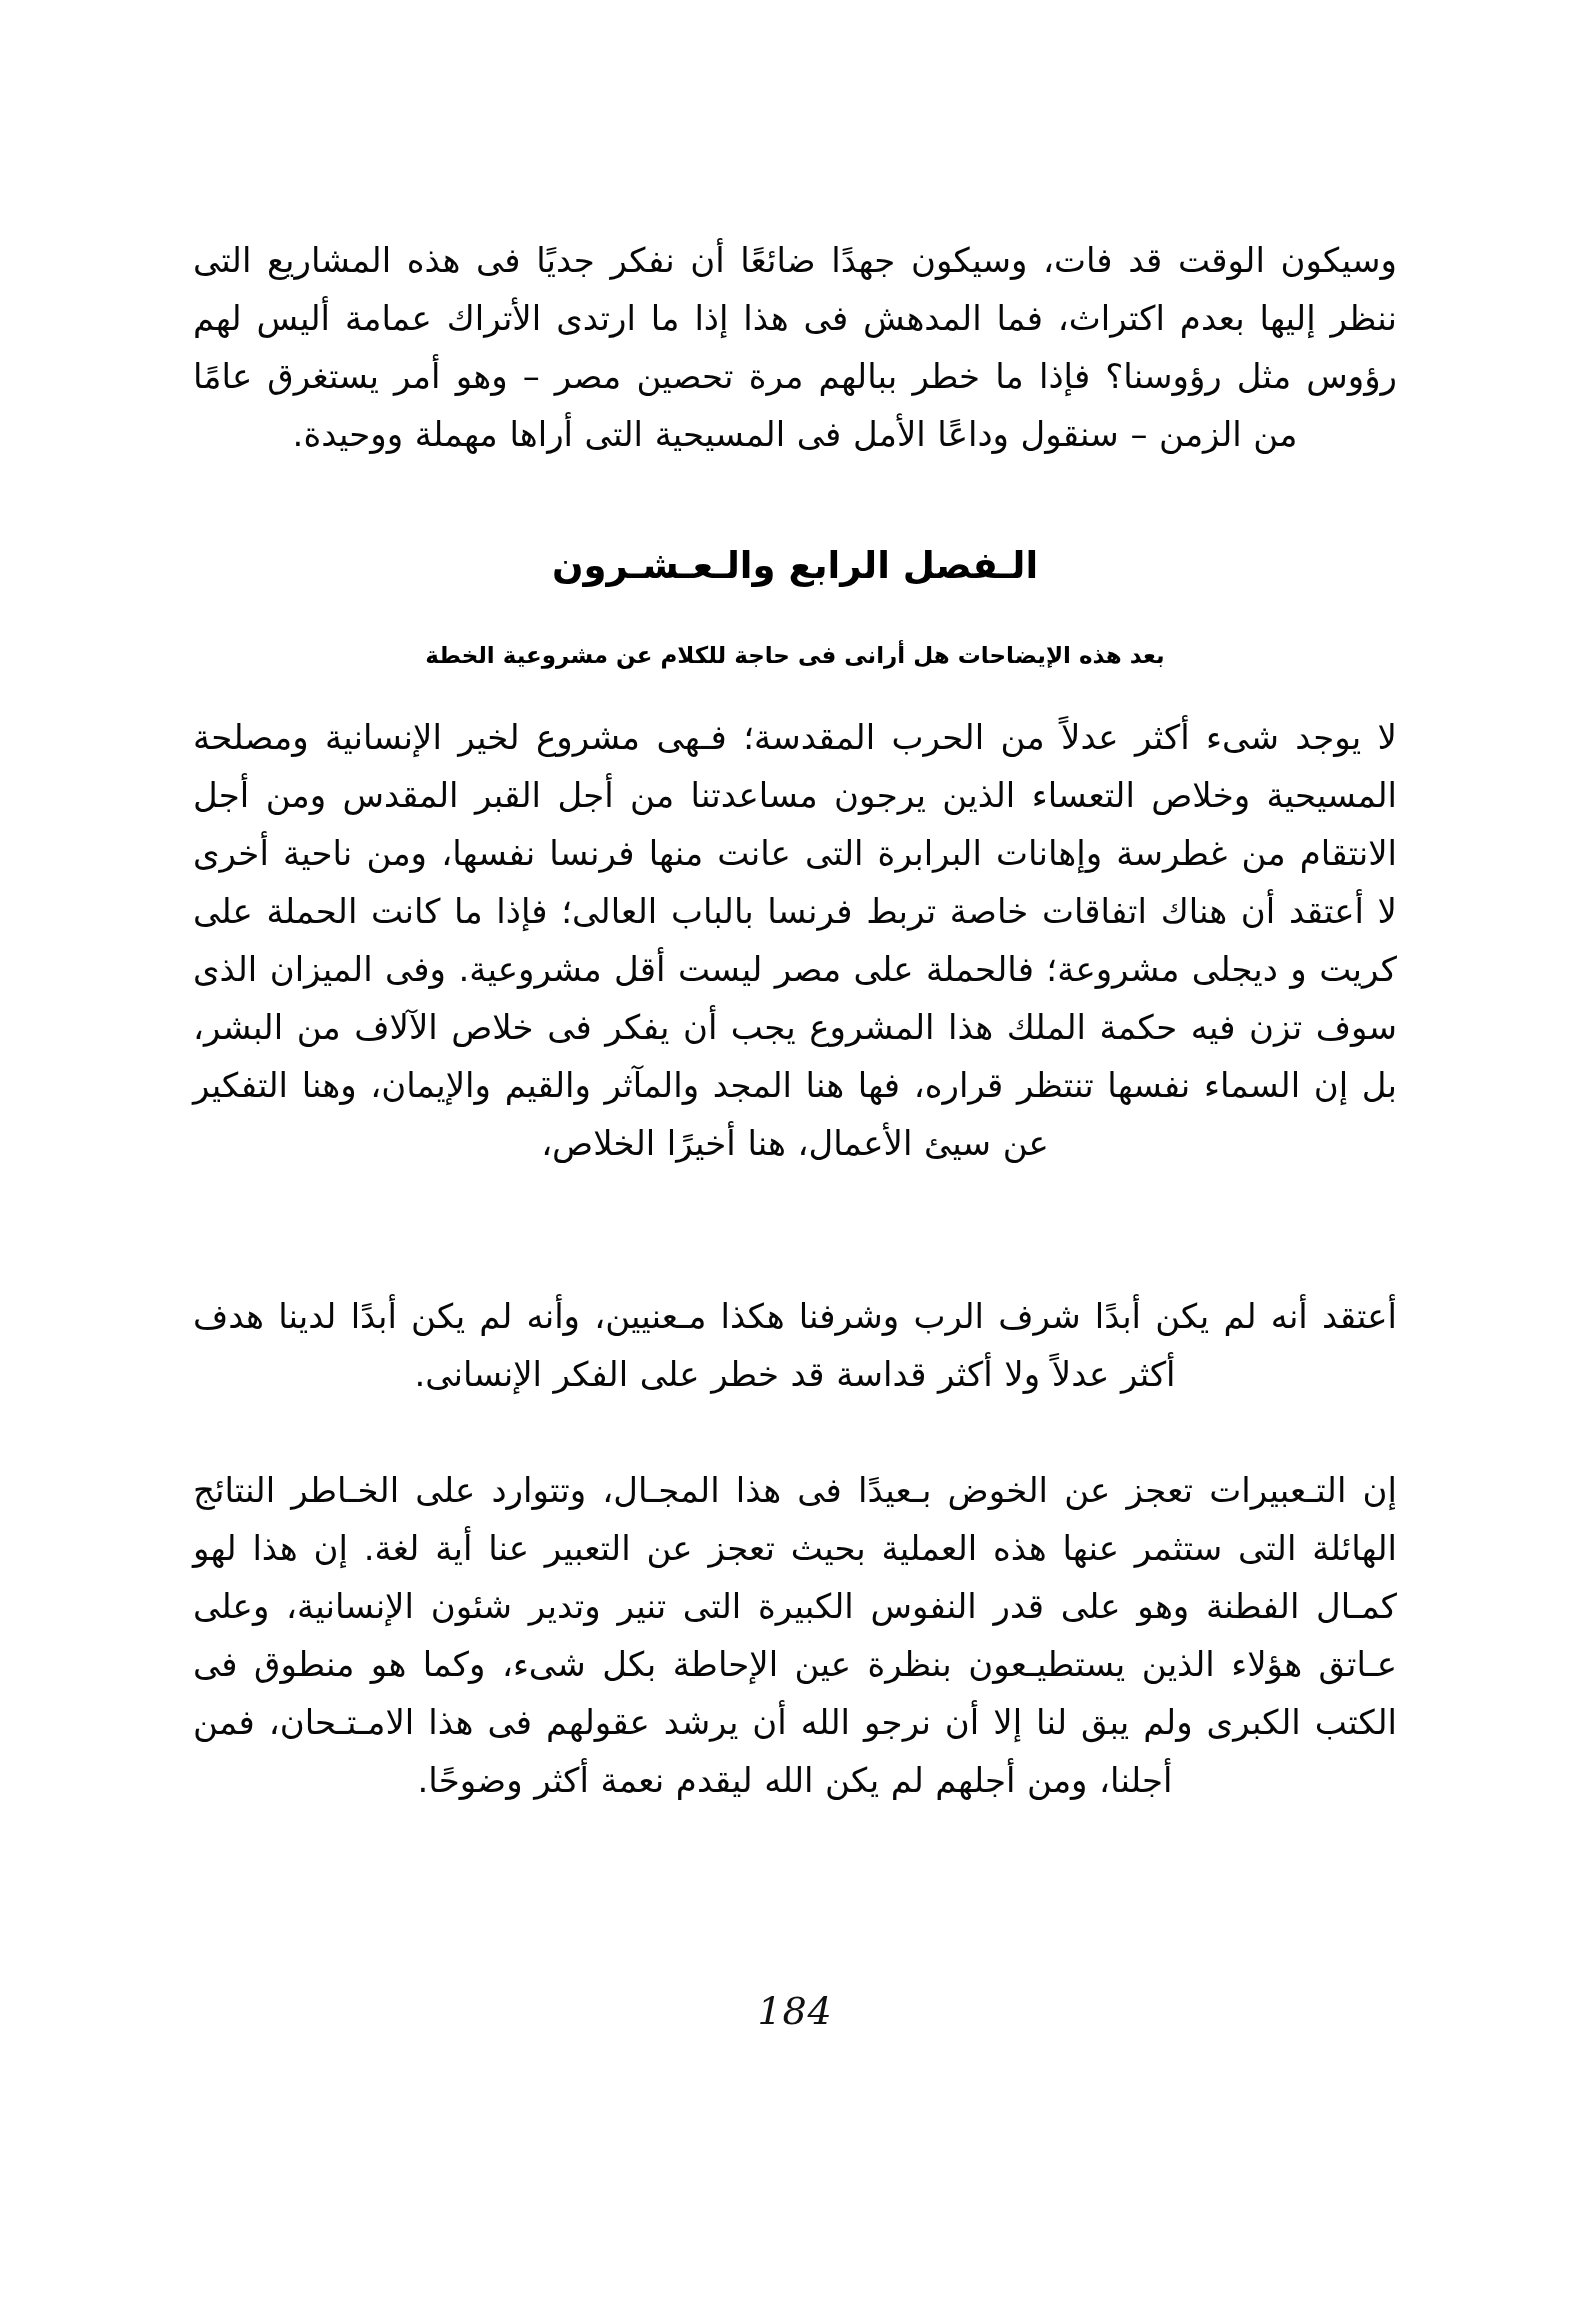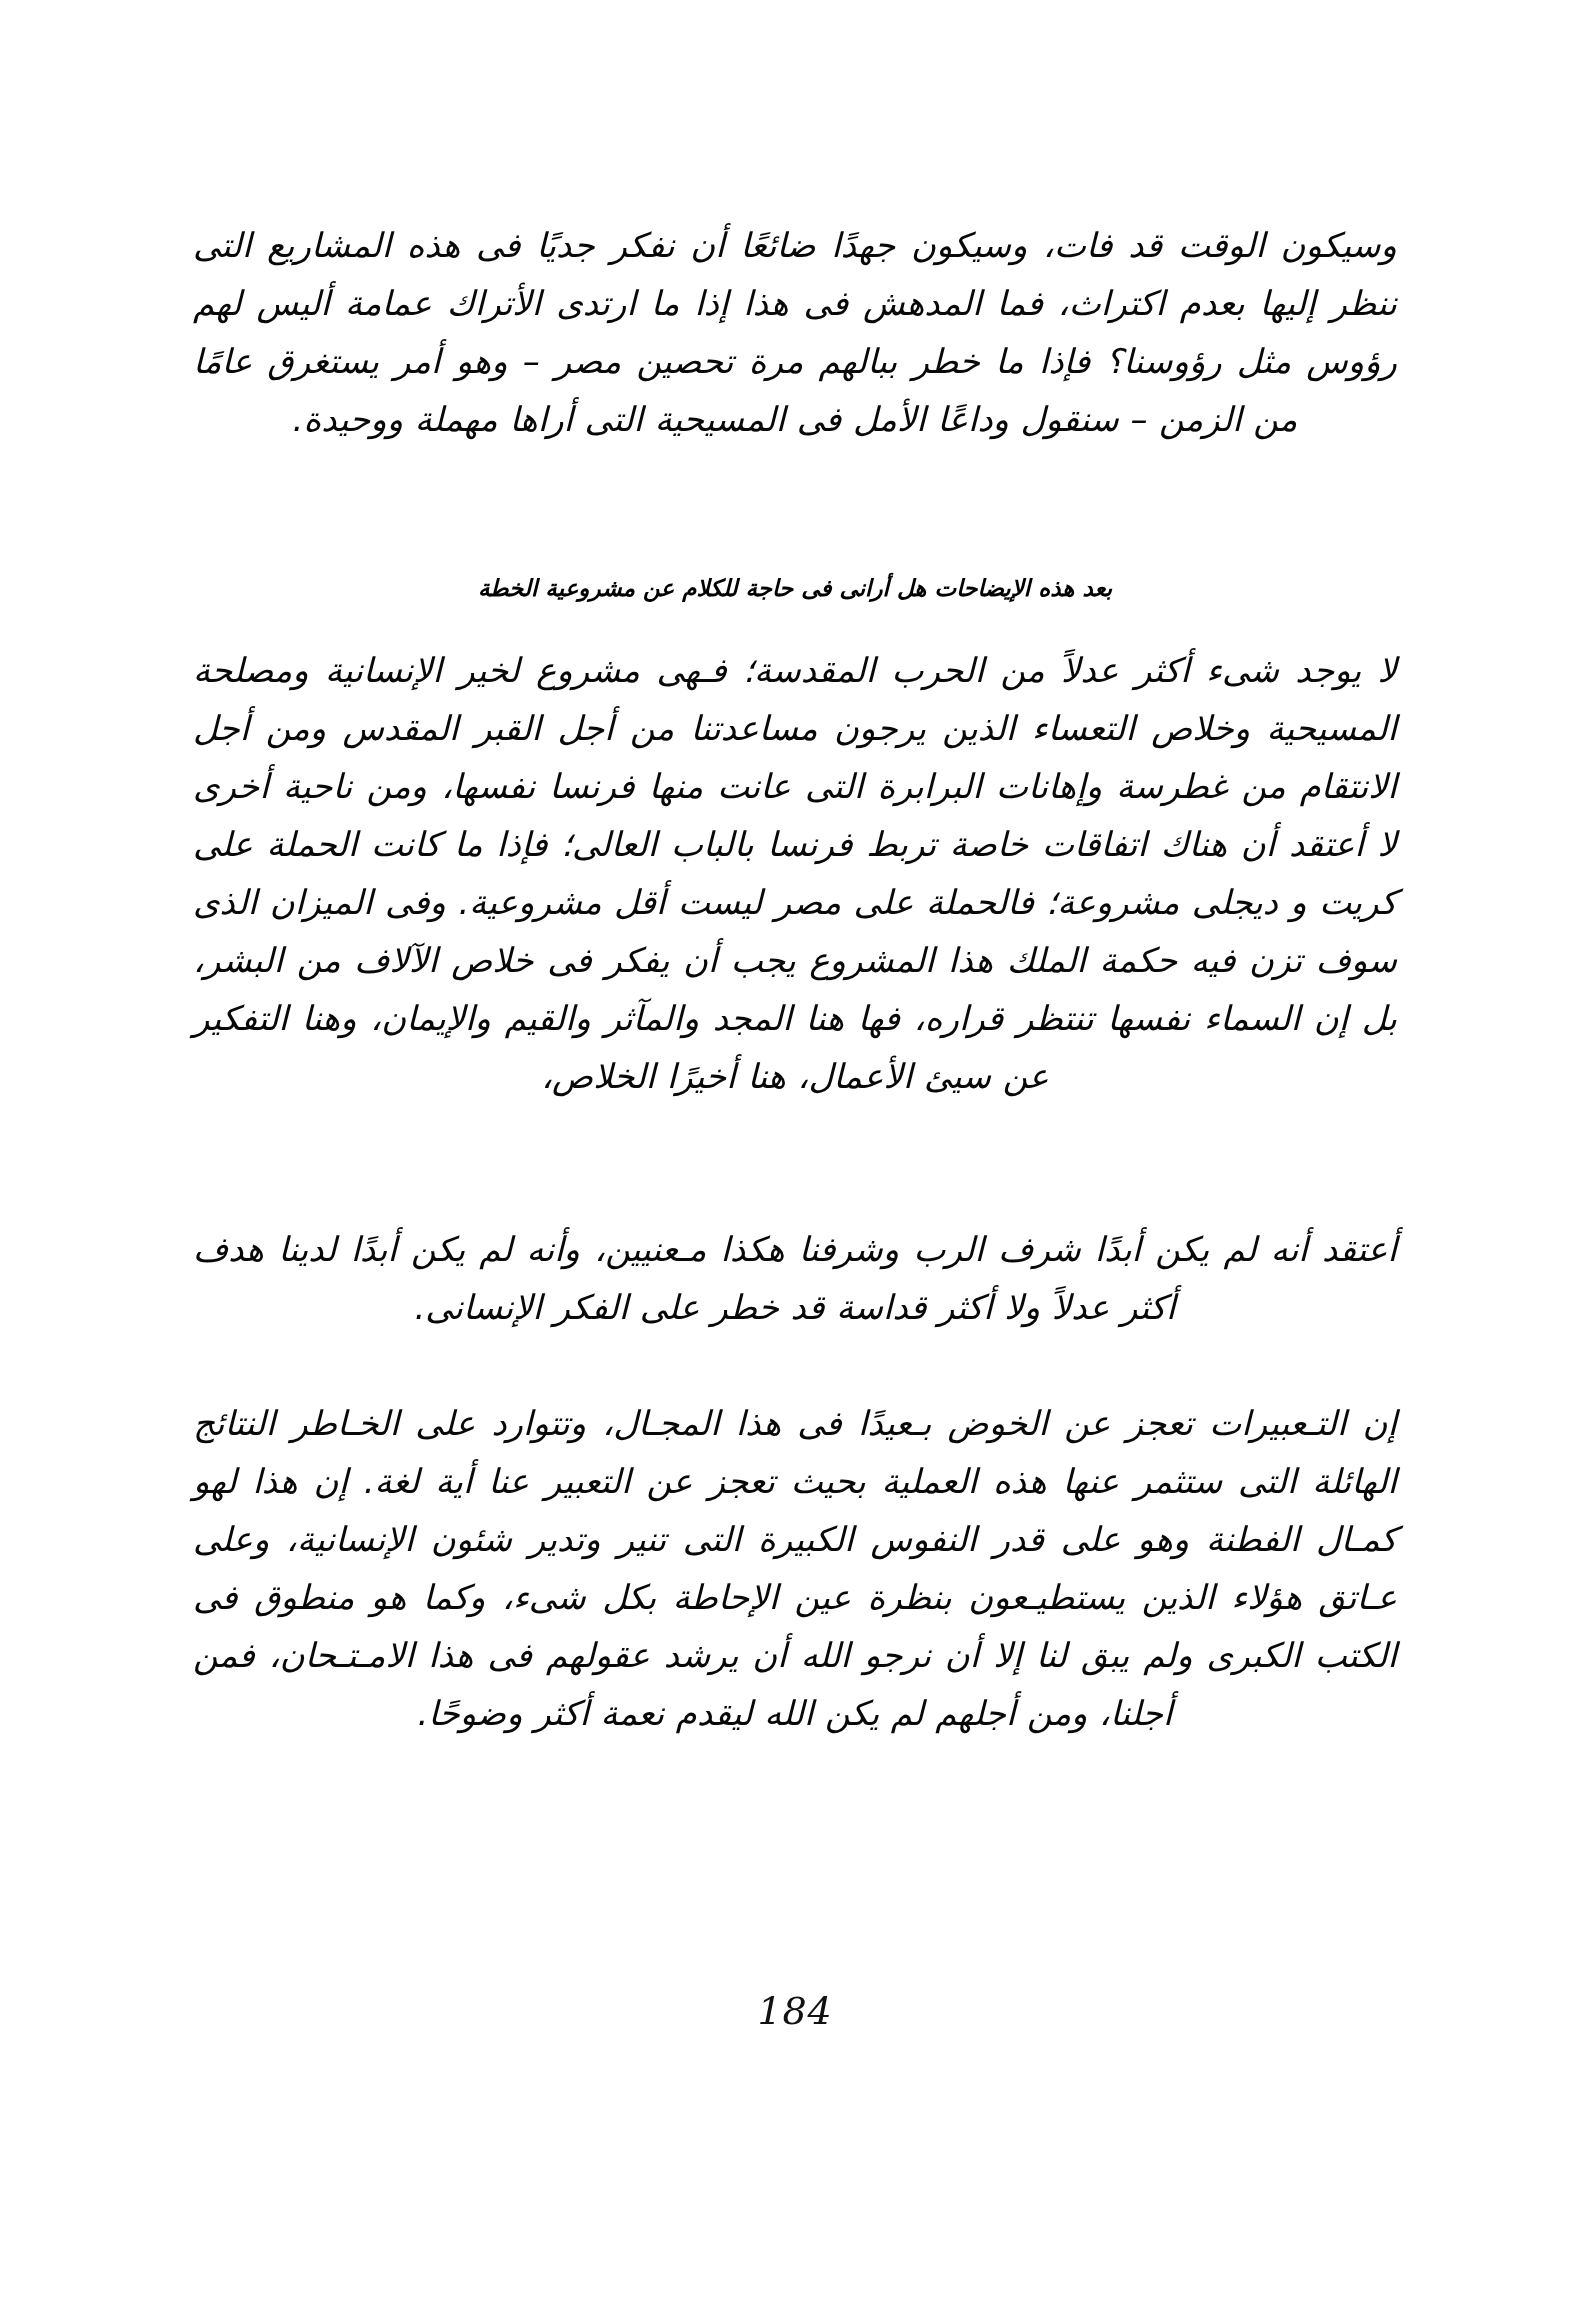--- a/index.html
+++ b/index.html
@@ -15,28 +15,27 @@
     position: relative;
     width: 1590px;
     height: 2307px;
     background: #ffffff;
     margin: 0 auto;
     overflow: hidden;
     box-sizing: border-box;
   }
   .content {
     position: absolute;
-    top: 216px;
+    top: 231px;
     right: 193px;
     left: 193px;
     width: 1204px;
     direction: rtl;
     text-align: justify;
     color: #000000;
-    font-style: italic;
   }
   .para {
     font-size: 34px;
     line-height: 58px;
     text-align: justify;
     text-align-last: center;
     letter-spacing: 0;
     word-spacing: 0.8px;
     margin: 0;
     color: #080808;
@@ -83,20 +82,21 @@
 <body>
 
 <div class="page">
 
   <div class="content">
 
     <p class="para first-block">وسيكون الوقت قد فات، وسيكون جهدًا ضائعًا أن نفكر جديًا فى هذه المشاريع التى ننظر إليها بعدم اكتراث، فما المدهش فى هذا إذا ما ارتدى الأتراك عمامة أليس لهم رؤوس مثل رؤوسنا؟ فإذا ما خطر ببالهم مرة تحصين مصر – وهو أمر يستغرق عامًا من الزمن – سنقول وداعًا الأمل فى المسيحية التى أراها مهملة ووحيدة.</p>
 
     <div class="spacer-lg"></div>
 
+    <h2 class="chapter-heading">الـفصل الرابع والـعـشـرون</h2>
 
     <div class="spacer-sm"></div>
 
     <h3 class="chapter-subtitle">بعد هذه الإيضاحات هل أرانى فى حاجة للكلام عن مشروعية الخطة</h3>
 
     <div class="spacer-xs"></div>
 
     <p class="para">لا يوجد شىء أكثر عدلاً من الحرب المقدسة؛ فـهى مشروع لخير الإنسانية ومصلحة المسيحية وخلاص التعساء الذين يرجون مساعدتنا من أجل القبر المقدس ومن أجل الانتقام من غطرسة وإهانات البرابرة التى عانت منها فرنسا نفسها، ومن ناحية أخرى لا أعتقد أن هناك اتفاقات خاصة تربط فرنسا بالباب العالى؛ فإذا ما كانت الحملة على كريت و ديجلى مشروعة؛ فالحملة على مصر ليست أقل مشروعية. وفى الميزان الذى سوف تزن فيه حكمة الملك هذا المشروع يجب أن يفكر فى خلاص الآلاف من البشر، بل إن السماء نفسها تنتظر قراره، فها هنا المجد والمآثر والقيم والإيمان، وهنا التفكير عن سيئ الأعمال، هنا أخيرًا الخلاص،</p>
 
     <div class="spacer-lg"></div>

